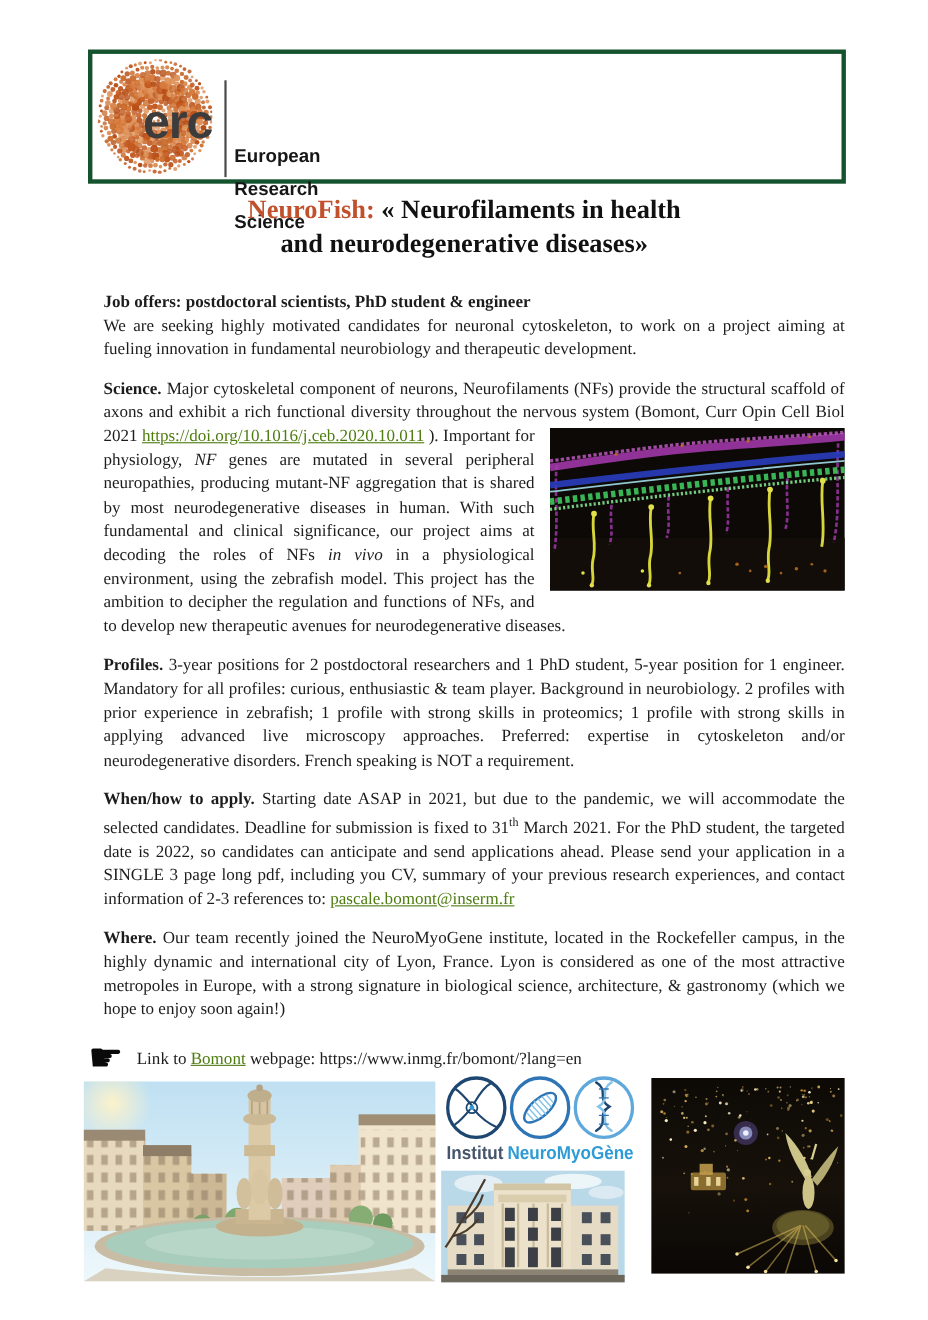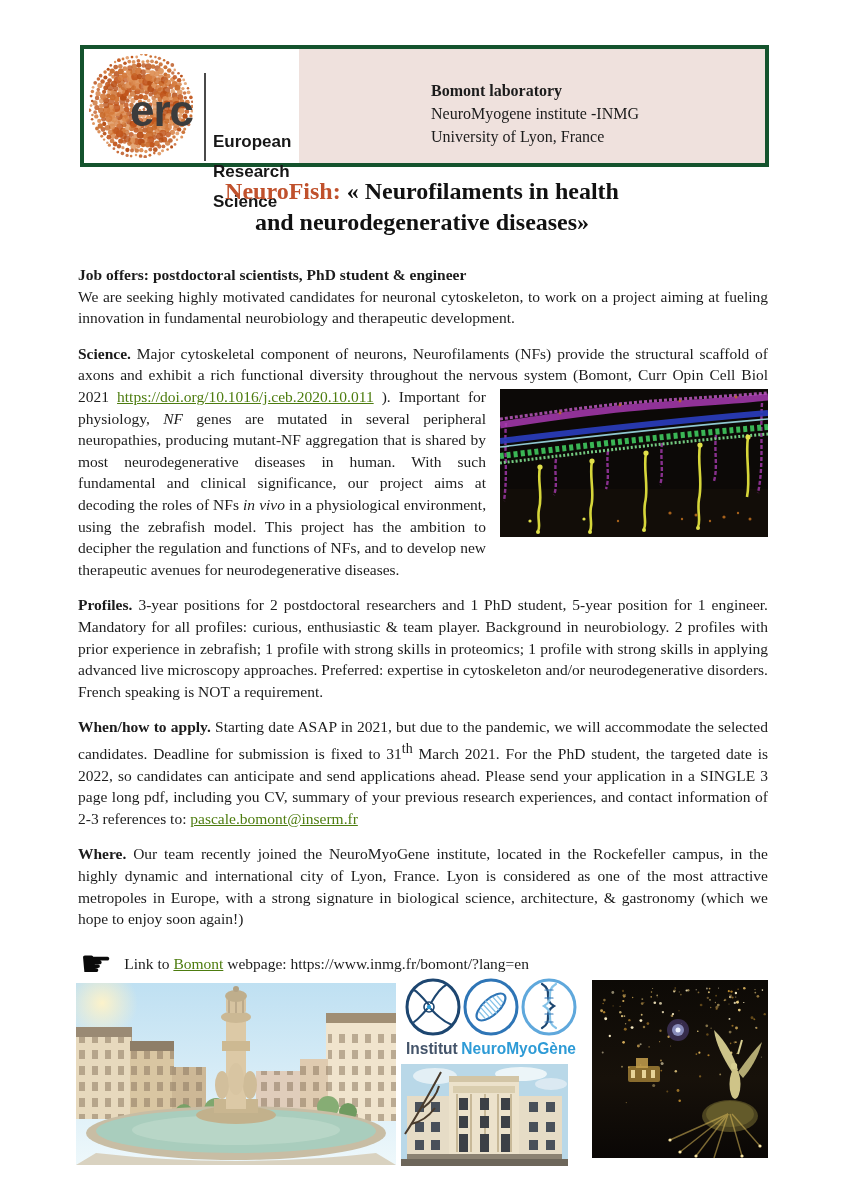--- a/index.html
+++ b/index.html
@@ -20,25 +20,25 @@
   .lab-name{font-weight:bold;}
 
   
   .title{position:absolute;left:77px;top:176px;width:690px;text-align:center;
          font-size:24px;font-weight:bold;line-height:31px;color:#111;}
   .title-accent{color:#c0512c;}
 
   
   #content{position:absolute;left:78px;top:264px;width:690px;font-size:15.5px;
            line-height:21.6px;text-align:justify;}
-  .doc-para{margin:0 0 14px 0;}
+  .doc-para{margin:0 0 14px 16px;}
   .seg-b{font-weight:bold;}
   .seg-i{font-style:italic;}
   a.doc-link{color:#4d7c0f;text-decoration:underline;cursor:pointer;}
-  sup{font-size:14px;}
+  sup{font-size:11px;}
 
   .micro-wrap{float:right;width:268px;height:148px;margin:3px 0 6px 14px;display:block;}
 
   .link-line{display:flex;align-items:center;margin-top:16px;}
   .manicule{font-family:"DejaVu Sans",sans-serif;font-size:36px;line-height:1;
             margin:0 12px 0 2px;color:#0a0a0a;flex:none;}
   .link-line-text{font-size:15.5px;}
 
   
   .footer{position:absolute;left:76px;top:980px;width:618px;height:195px;}
@@ -429,25 +429,20 @@
           <circle cx="0.6" cy="56.3" r="1.74" fill="#c2571d" opacity="0.80"></circle>
         </svg>
       <span class="erc-word">erc</span>
       <div class="erc-divider"></div>
       <div class="erc-lines">
         <div>European</div>
         <div>Research</div>
         <div>Science</div>
       </div>
     </div>
-    <div class="header-right">
-      <div class="lab-name">Bomont laboratory</div>
-      <div>NeuroMyogene institute -INMG</div>
-      <div>University of Lyon, France</div>
-    </div>
   </div>
 
   <div class="title">
     <span class="title-accent">NeuroFish:</span><span> « Neurofilaments in health</span><br>
     <span>and neurodegenerative diseases»</span>
   </div>
 
   <div id="content">
 
     <p class="doc-para"><span class="seg-b">Job offers: postdoctoral scientists, PhD student &amp; engineer</span><br><span>We are seeking highly motivated candidates for neuronal cytoskeleton, to work on a project aiming at fueling innovation in fundamental neurobiology and therapeutic development.</span></p>

